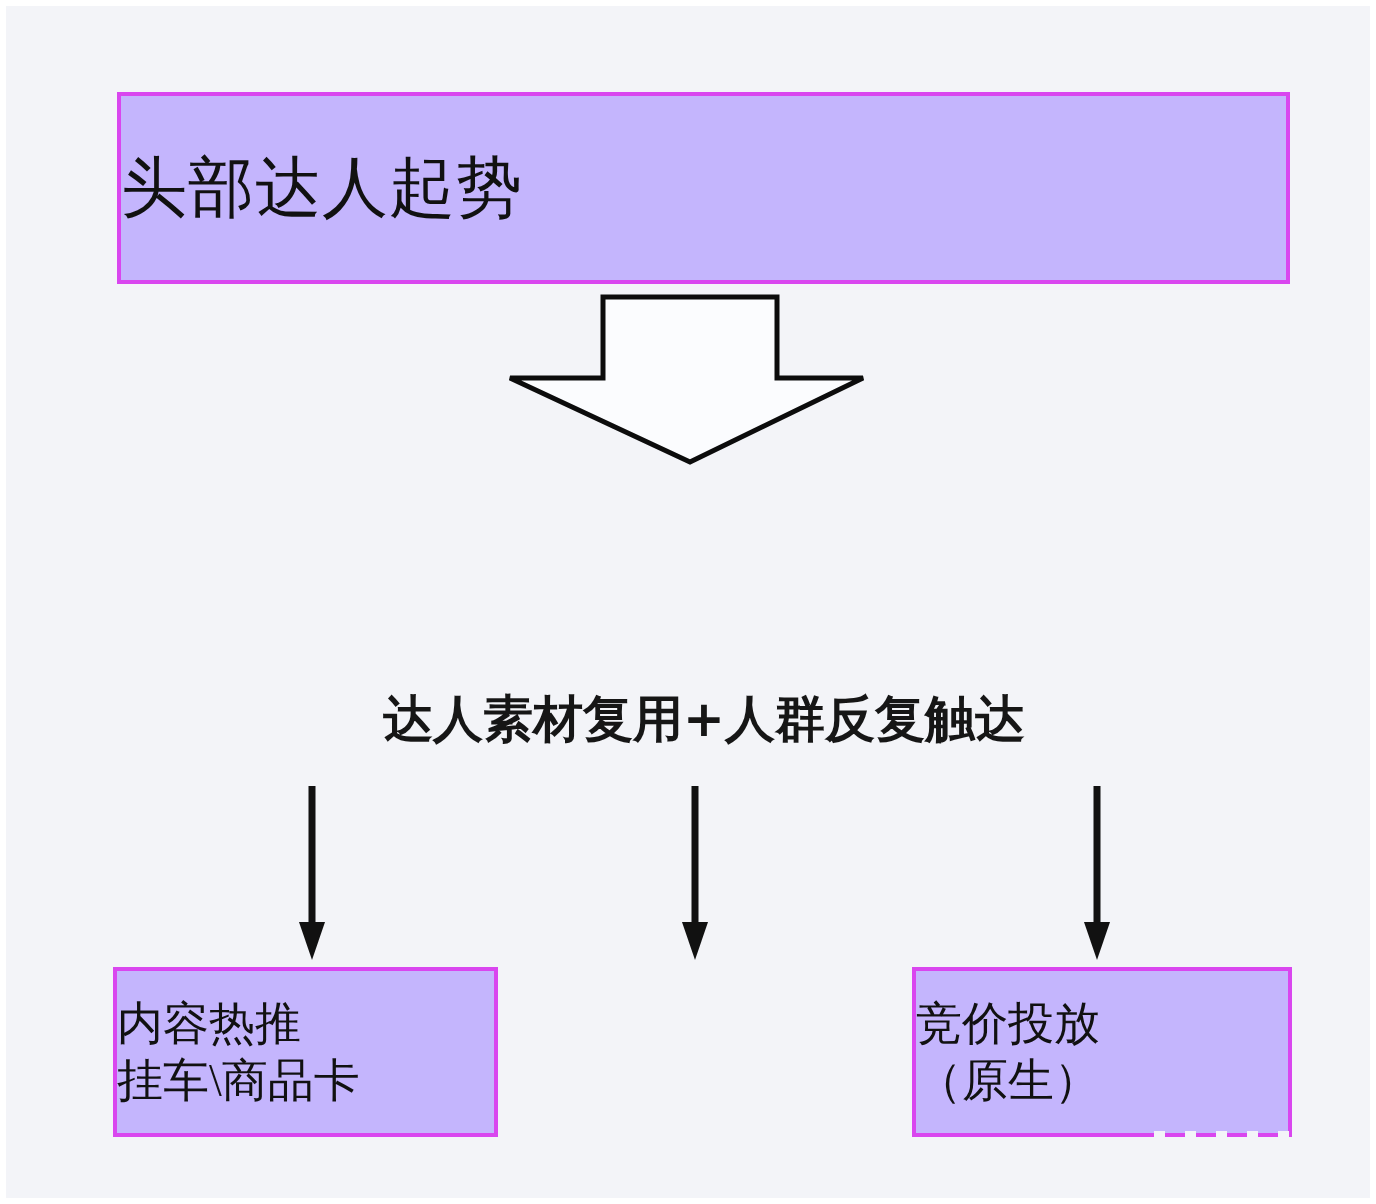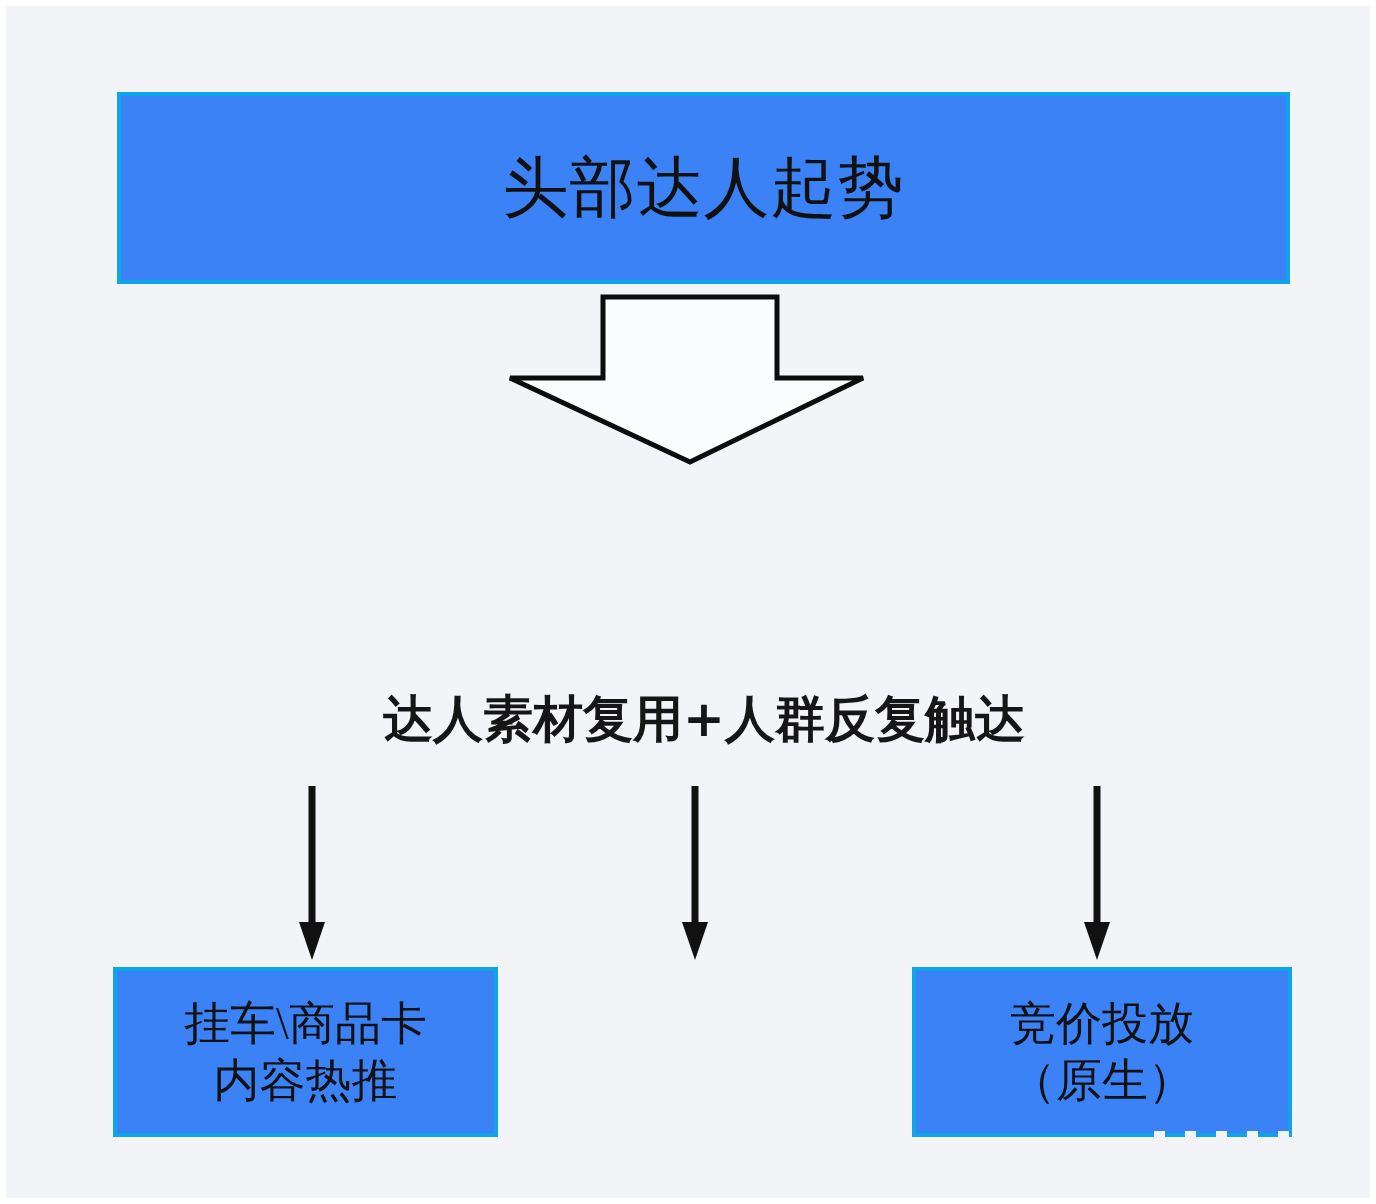--- a/index.html
+++ b/index.html
@@ -16,25 +16,25 @@
     overflow: hidden;
   }
   .canvas {
     position: absolute;
     left: 6px; top: 6px; right: 6px; bottom: 6px;
     background: #f3f4f8;
   }
   .flowbox {
     position: absolute;
     box-sizing: border-box;
-    background: #3b82f6;
-    border: 4px solid #0ea5e9;
+    background: #c4b5fd;
+    border: 4px solid #d946ef;
     display: flex;
     flex-direction: column;
-    align-items: center;
+    align-items: flex-start;
     justify-content: center;
     color: #111111;
     text-align: center;
   }
   .stage-box {
     font-family: "Liberation Serif", "DejaVu Serif", serif;
     font-size: 66px;
     font-weight: 400;
     letter-spacing: 1px;
   }
@@ -114,22 +114,22 @@
     <svg class="thin-arrow thin-arrow-2" viewBox="0 0 30 178">
       <line x1="15" y1="2" x2="15" y2="140" stroke="#111111" stroke-width="7"></line>
       <polygon points="2,138 28,138 15,176" fill="#111111"></polygon>
     </svg>
     <svg class="thin-arrow thin-arrow-3" viewBox="0 0 30 178">
       <line x1="15" y1="2" x2="15" y2="140" stroke="#111111" stroke-width="7"></line>
       <polygon points="2,138 28,138 15,176" fill="#111111"></polygon>
     </svg>
 
     <div class="flowbox out-box box-out-1">
+      <span class="line-span">内容热推</span>
       <span class="line-span">挂车\商品卡</span>
-      <span class="line-span">内容热推</span>
     </div>
 
 
     <div class="flowbox out-box box-out-3">
       <span class="line-span">竞价投放</span>
       <span class="line-span">（原生）</span>
     </div>
 
     <div class="border-dash-overlay"></div>
 

